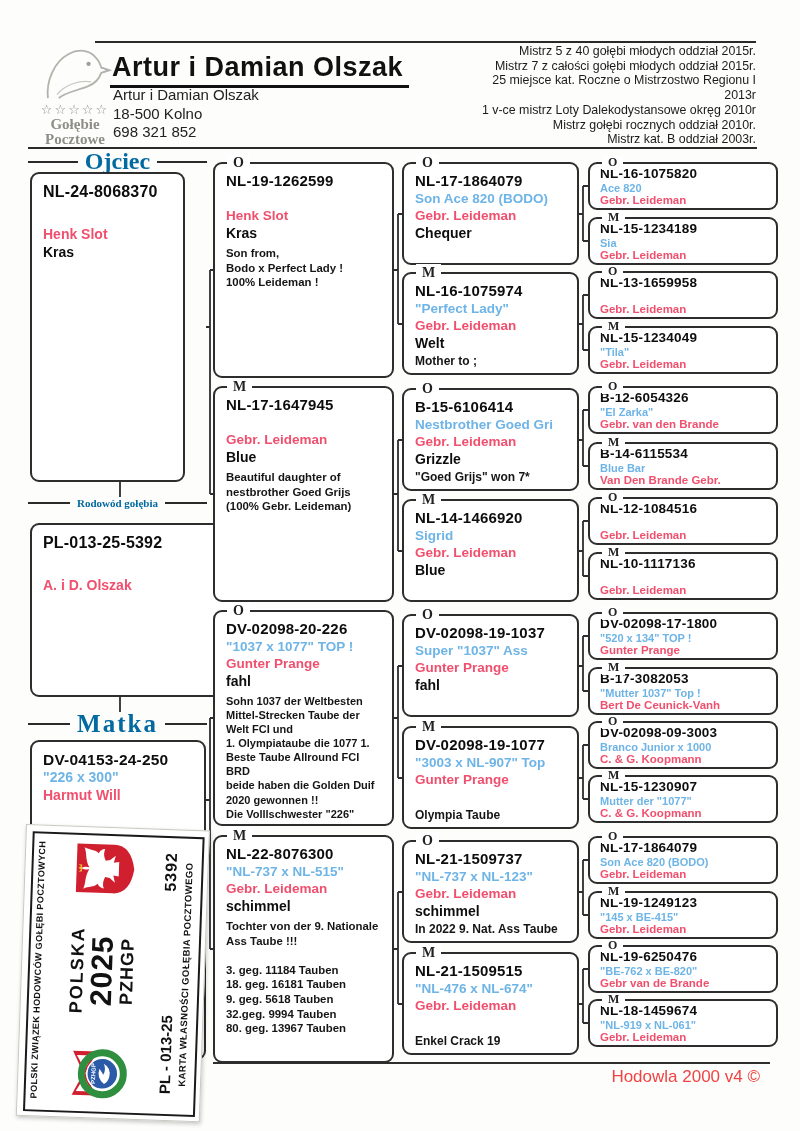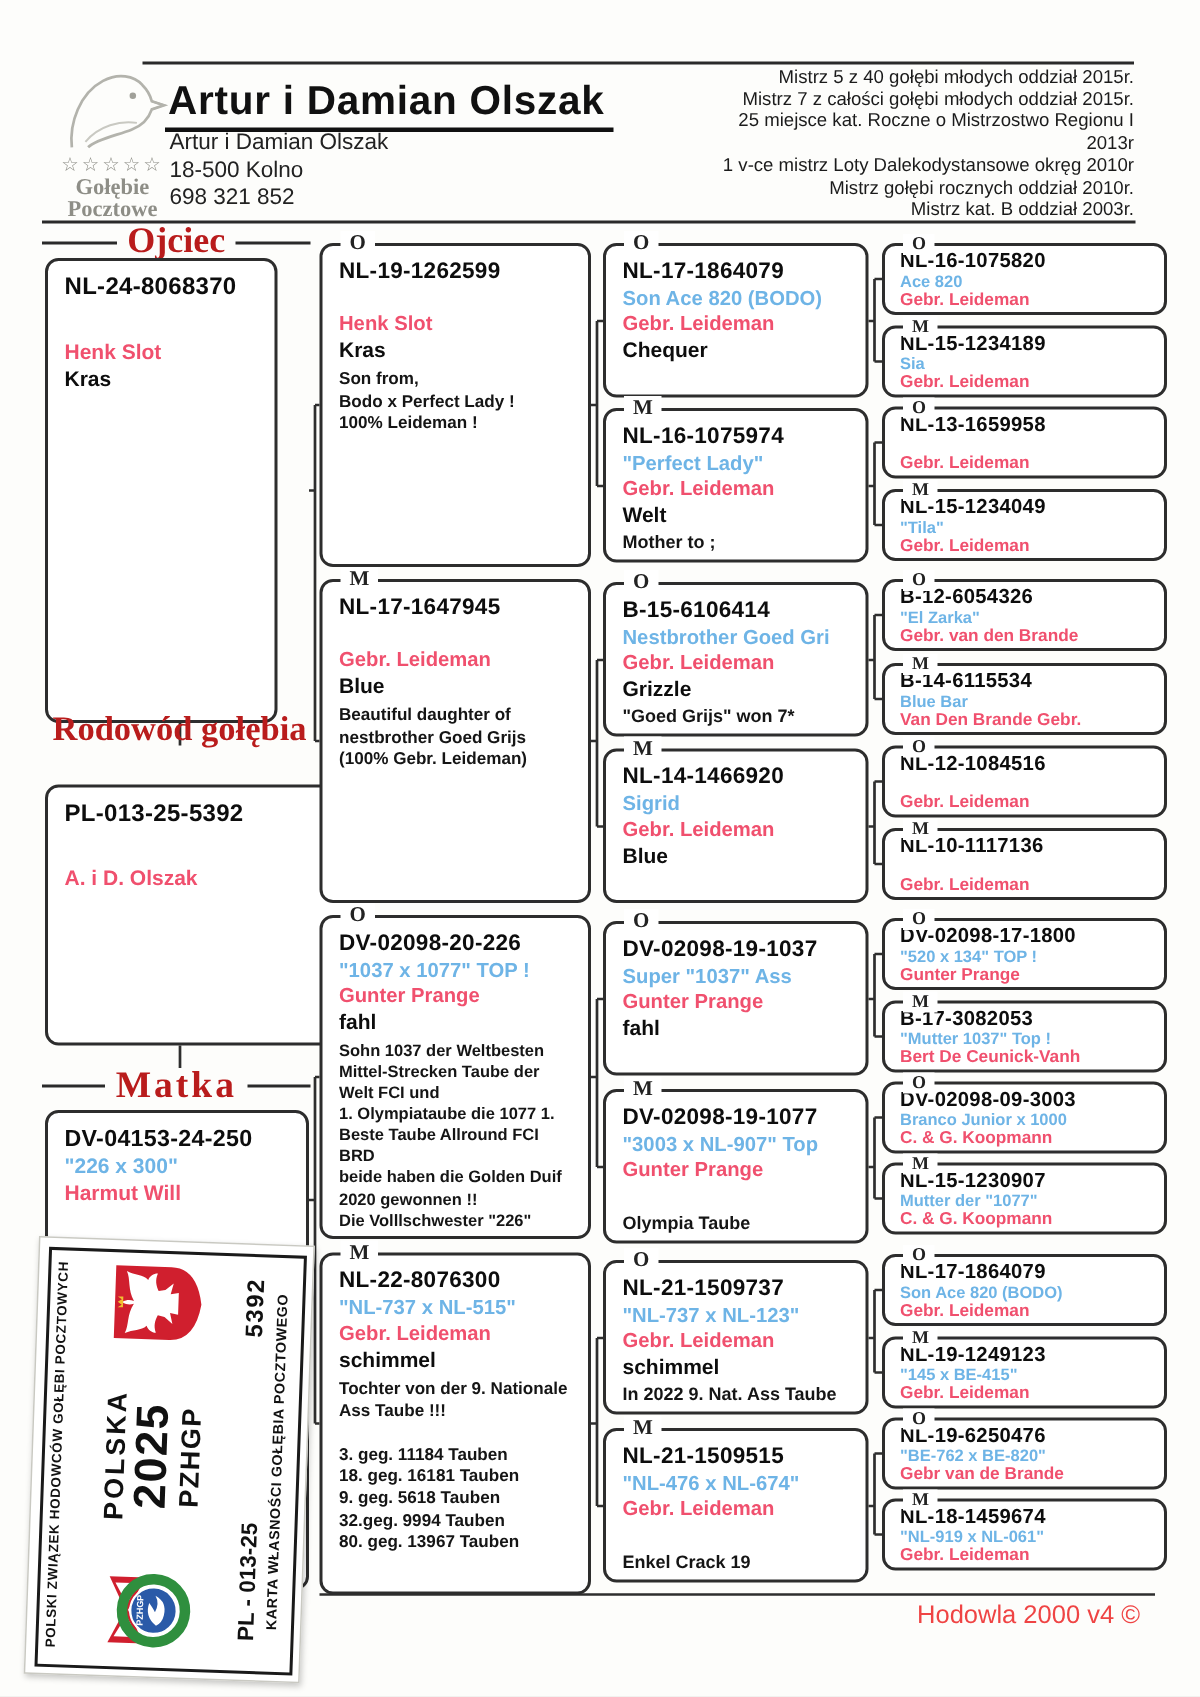--- a/index.html
+++ b/index.html
@@ -12,21 +12,21 @@
   .stars{font-family:"DejaVu Sans",sans-serif;font-size:13px;letter-spacing:2px;color:#8e8e87;margin-top:-2px;}
   .logotxt{font-family:"Liberation Serif",serif;font-weight:bold;font-size:15px;color:#8e8e87;line-height:1.0;}
   .title{position:absolute;left:110px;top:52px;font-size:27px;font-weight:bold;letter-spacing:.5px;
          border-bottom:3px solid #111;padding:0 6px 2px 2px;}
   .addr{position:absolute;left:113px;top:86px;font-size:15px;line-height:18.5px;color:#222;}
   .ach{position:absolute;right:44px;top:44px;width:340px;text-align:right;
        font-size:12.4px;line-height:14.7px;color:#1b1b1b;}
 
   
   .sect{position:absolute;display:flex;align-items:center;font-family:"Liberation Serif",serif;
-        font-weight:bold;color:#b91c1c;}
+        font-weight:bold;color:#0369a1;}
   .sect::before,.sect::after{content:"";flex:1;border-top:2px solid #2a2a2a;}
   .sect span{padding:0 7px;white-space:nowrap;}
 
   
   .pbox{position:absolute;background:#fff;border:2px solid #2d2d2d;border-radius:9px;
         padding:8px 9px 5px 11px;box-sizing:border-box;line-height:1.25;}
   .sex{position:absolute;top:-10px;left:12px;background:#fff;padding:0 6px;
        font-family:"Liberation Serif",serif;font-weight:bold;font-size:14px;color:#222;}
   .g4 .sex{font-size:12px;top:-8px;}
   .ring{font-weight:bold;font-size:15px;letter-spacing:.2px;color:#0d0d0d;}
@@ -132,21 +132,21 @@
   <div class="sect" style="left:28px;top:148px;width:179px;font-size:24px;">
       <span>Ojciec</span>
     </div>
   <div class="pbox g1" style="left:30px;top:172px;width:155px;height:310px">
     <div class="ring">NL-24-8068370</div>
     <div class="blue"></div>
     <div class="pink">Henk Slot</div>
     <div class="colorword">Kras</div>
   </div>
 
-  <div class="sect" style="left:28px;top:473px;width:179px;font-size:23px;">
+  <div class="sect" style="left:28px;top:497px;width:179px;font-size:11px;">
       <span>Rodowód gołębia</span>
     </div>
   <div class="pbox g1" style="left:30px;top:523px;width:200px;height:174px">
     <div class="ring">PL-013-25-5392</div>
     <div class="blue"></div>
     <div class="pink">A. i D. Olszak</div>
   </div>
 
   <div class="sect" style="left:28px;top:710px;width:179px;font-size:25px;letter-spacing:2px;">
       <span>Matka</span>

